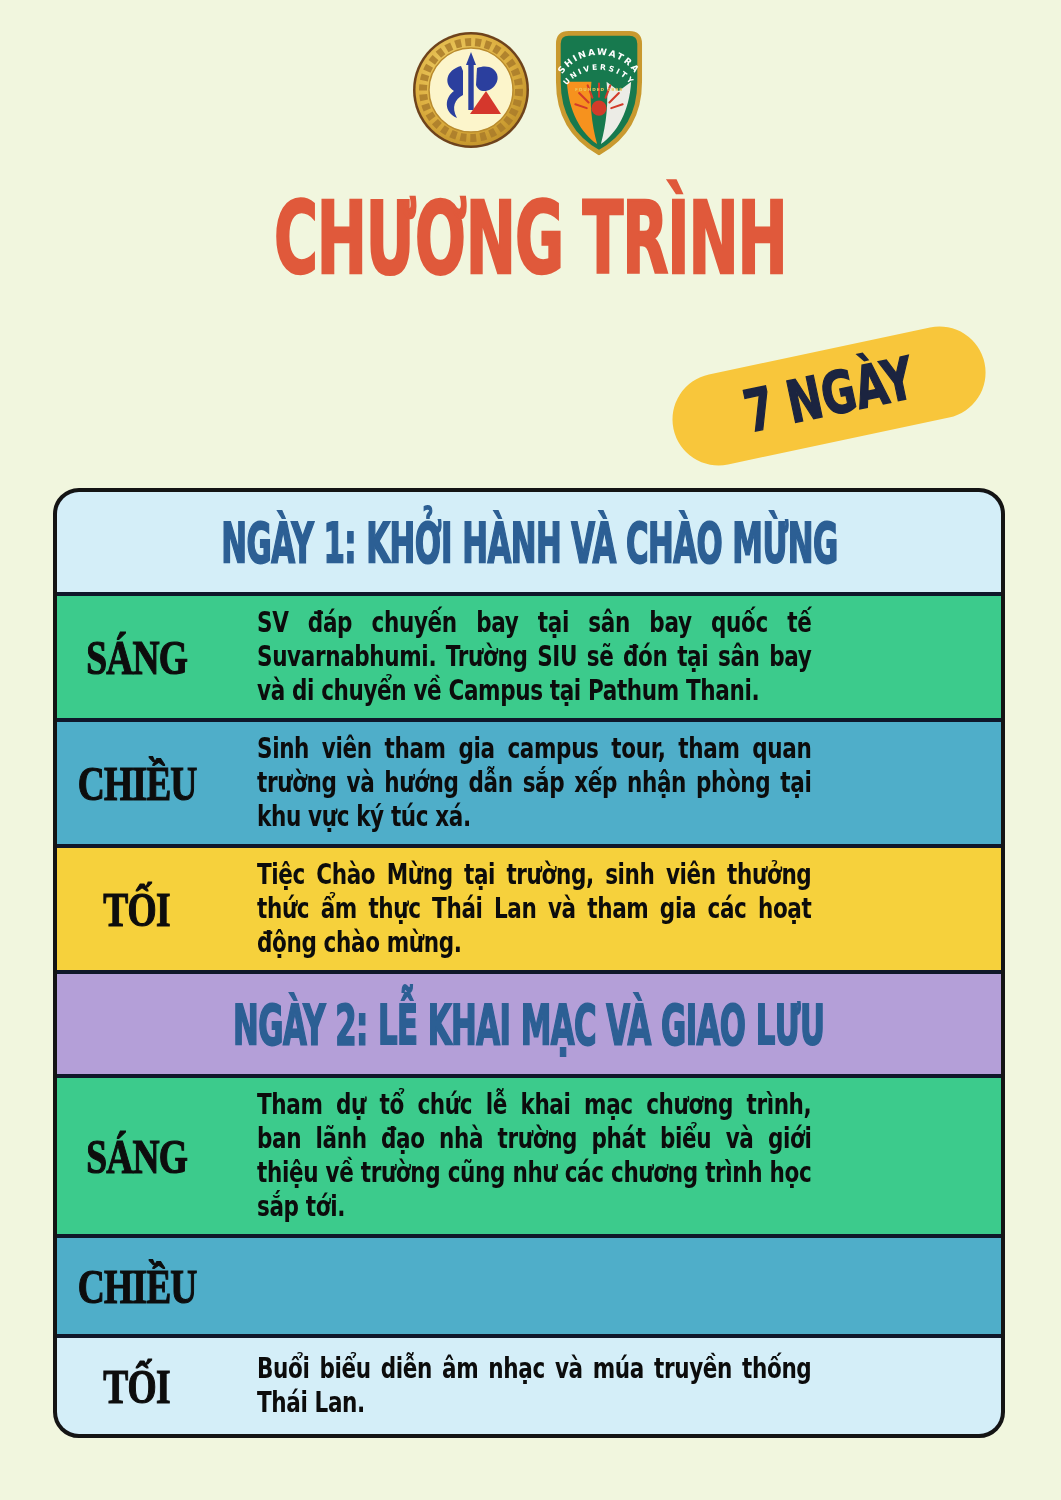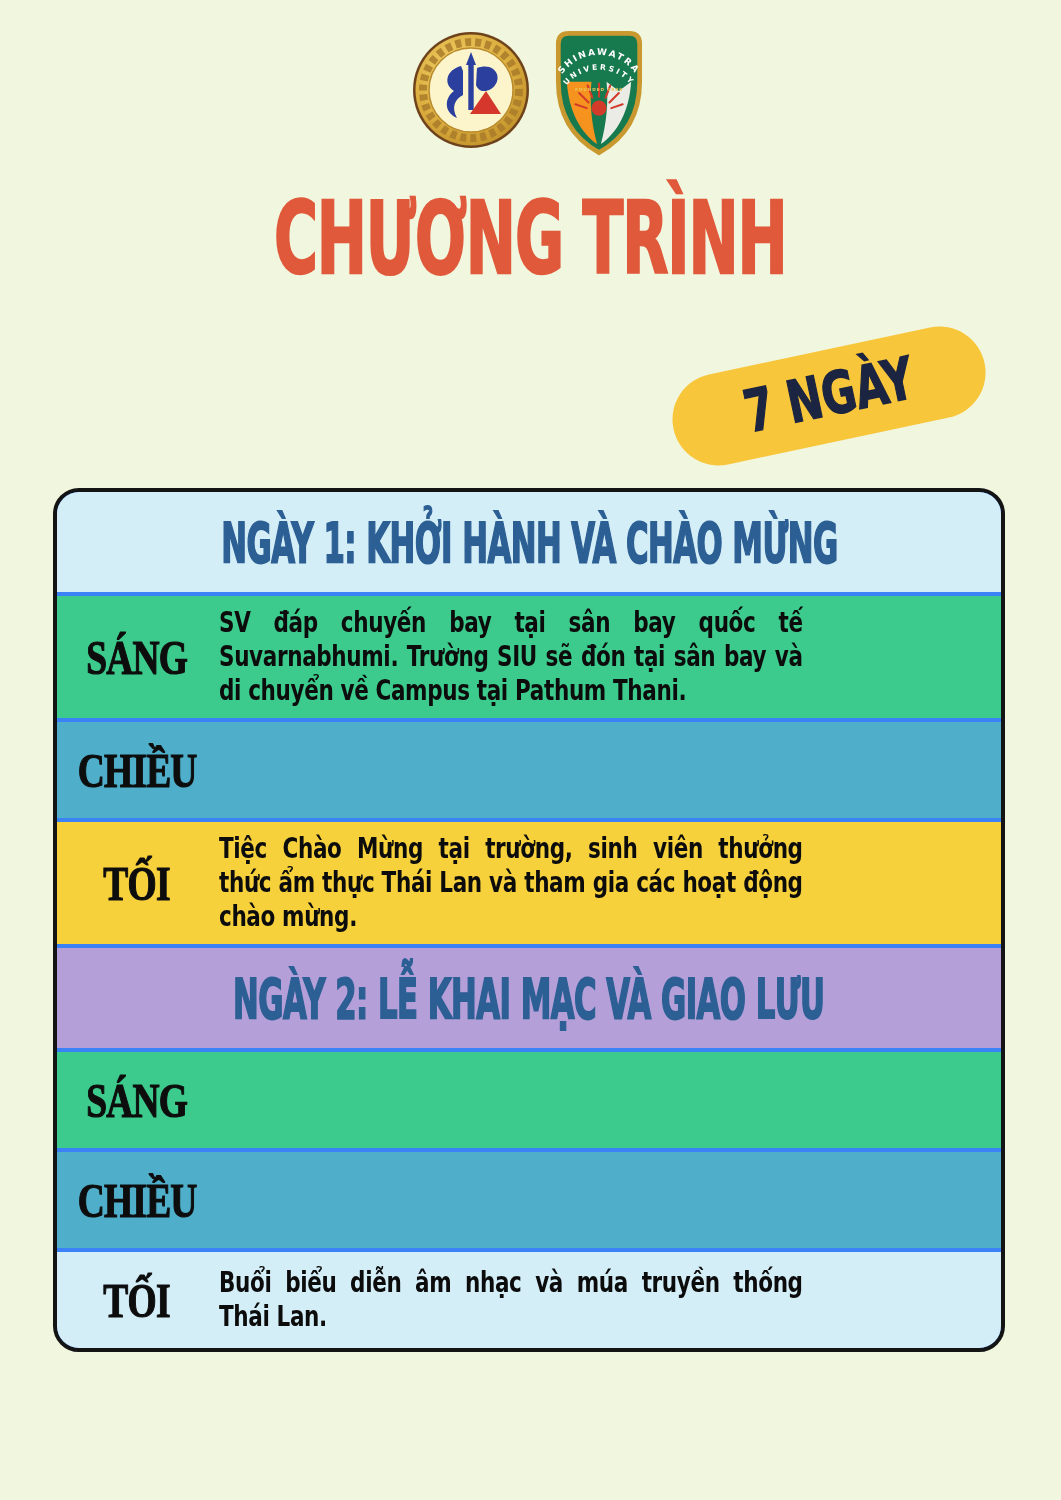--- a/index.html
+++ b/index.html
@@ -41,21 +41,21 @@
     padding:14px 40px;
     transform:rotate(-12deg);transform-origin:center;
     color:#1B2440;font-weight:bold;font-size:58px;line-height:1.1;
   }
   .badge .cond{transform:scaleX(0.72);-webkit-text-stroke:1.5px currentColor;letter-spacing:0;}
 
   
   .schedule{
     position:absolute;top:488px;left:53px;width:952px;
     border:4px solid #141414;border-radius:26px;
-    overflow:hidden;background:#3b82f6;
+    overflow:hidden;background:#0f172a;
     box-sizing:border-box;
     display:flex;flex-direction:column;gap:4px;
   }
   .day-header{
     display:flex;align-items:center;justify-content:center;
     min-height:100px;color:#2C5F94;font-weight:bold;font-size:56px;
   }
   .day-header .cond{transform:scaleX(0.55);-webkit-text-stroke:2px currentColor;letter-spacing:-1px;}
   .hdr-blue{background:#D4EEF8;}
   .hdr-purple{background:#B49FD8;align-items:center;}
@@ -66,21 +66,21 @@
   .row-yellow{background:#F6D13C;}
   .row-blue{background:#D4EEF8;}
 
   .s-label{
     flex:0 0 160px;display:flex;align-items:center;justify-content:center;
     color:#0D0D0D;font-family:Liberation Serif, serif;font-weight:bold;font-size:48px;
   }
   .s-label .cond{transform:scaleX(0.78);-webkit-text-stroke:1.2px currentColor;letter-spacing:-1px;}
   .s-body{
     flex:1;display:flex;align-items:center;
-    padding:10px 24px 10px 2px;overflow:hidden;
+    padding:10px 24px 10px 2px;overflow:hidden;margin-left:38px;
   }
   .s-text{
     margin:0;color:#0C0C0C;font-weight:bold;font-size:28px;line-height:34px;
     text-align:justify;letter-spacing:-0.5px;
     width:130%;transform:scaleX(0.77);transform-origin:left center;
   }
 </style>
 </head>
 <body>
 
@@ -154,39 +154,45 @@
         </div>
       <div class="s-body">
           <p class="s-text">SV đáp chuyến bay tại sân bay quốc tế Suvarnabhumi. Trường SIU sẽ đón tại sân bay và di chuyển về Campus tại Pathum Thani.</p>
         </div>
     </div>
 
     <div class="s-row row-teal">
       <div class="s-label">
           <span class="cond">CHIỀU</span>
         </div>
+      <div class="s-body">
+          <p class="s-text">Sinh viên tham gia campus tour, tham quan trường và hướng dẫn sắp xếp nhận phòng tại khu vực ký túc xá.</p>
+        </div>
     </div>
 
     <div class="s-row row-yellow">
       <div class="s-label">
           <span class="cond">TỐI</span>
         </div>
       <div class="s-body">
           <p class="s-text">Tiệc Chào Mừng tại trường, sinh viên thưởng thức ẩm thực Thái Lan và tham gia các hoạt động chào mừng.</p>
         </div>
     </div>
 
     <div class="day-header hdr-purple">
       <span class="cond">NGÀY 2: LỄ KHAI MẠC VÀ GIAO LƯU</span>
     </div>
 
     <div class="s-row row-green">
       <div class="s-label">
           <span class="cond">SÁNG</span>
         </div>
+      <div class="s-body">
+          <p class="s-text">Tham dự tổ chức lễ khai mạc chương trình, ban lãnh đạo nhà trường phát biểu và giới thiệu về trường cũng như các chương trình học sắp tới.</p>
+        </div>
     </div>
 
     <div class="s-row row-teal">
       <div class="s-label">
           <span class="cond">CHIỀU</span>
         </div>
     </div>
 
     <div class="s-row row-blue">
       <div class="s-label">

